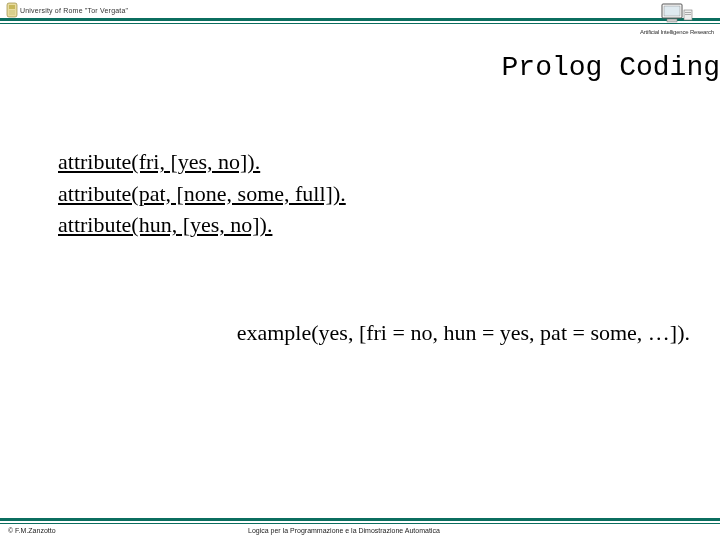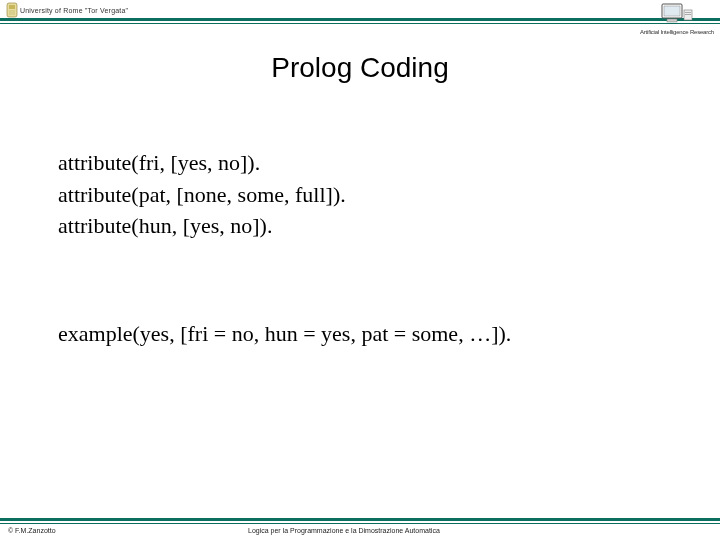--- a/index.html
+++ b/index.html
@@ -56,38 +56,39 @@
   .divider .thick {
     height: 3px;
     background: #0b6e5f;
   }
   .divider .thin {
     height: 1px;
     background: #0b6e5f;
     margin-top: 2px;
   }
   .title {
-    text-align: center;
+    text-align: right;
     font-size: 28px;
     margin-top: 20px;
-    font-family: Liberation Sans, sans-serif;
+    font-family: Liberation Mono, monospace;
   }
   .content {
     margin-left: 58px;
     margin-right: 30px;
   }
   .block1 {
     margin-top: 64px;
     font-size: 22px;
     line-height: 1.35;
   }
-  .block1 div { margin-bottom: 2px; }
+  .block1 div { margin-bottom: 2px; text-decoration: underline; }
   .block2 {
     margin-top: 80px;
     font-size: 22px;
+    text-align: right;
   }
   .footer {
     position: absolute;
     left: 0;
     right: 0;
     bottom: 6px;
   }
   .f-divider {
     margin-bottom: 3px;
   }

